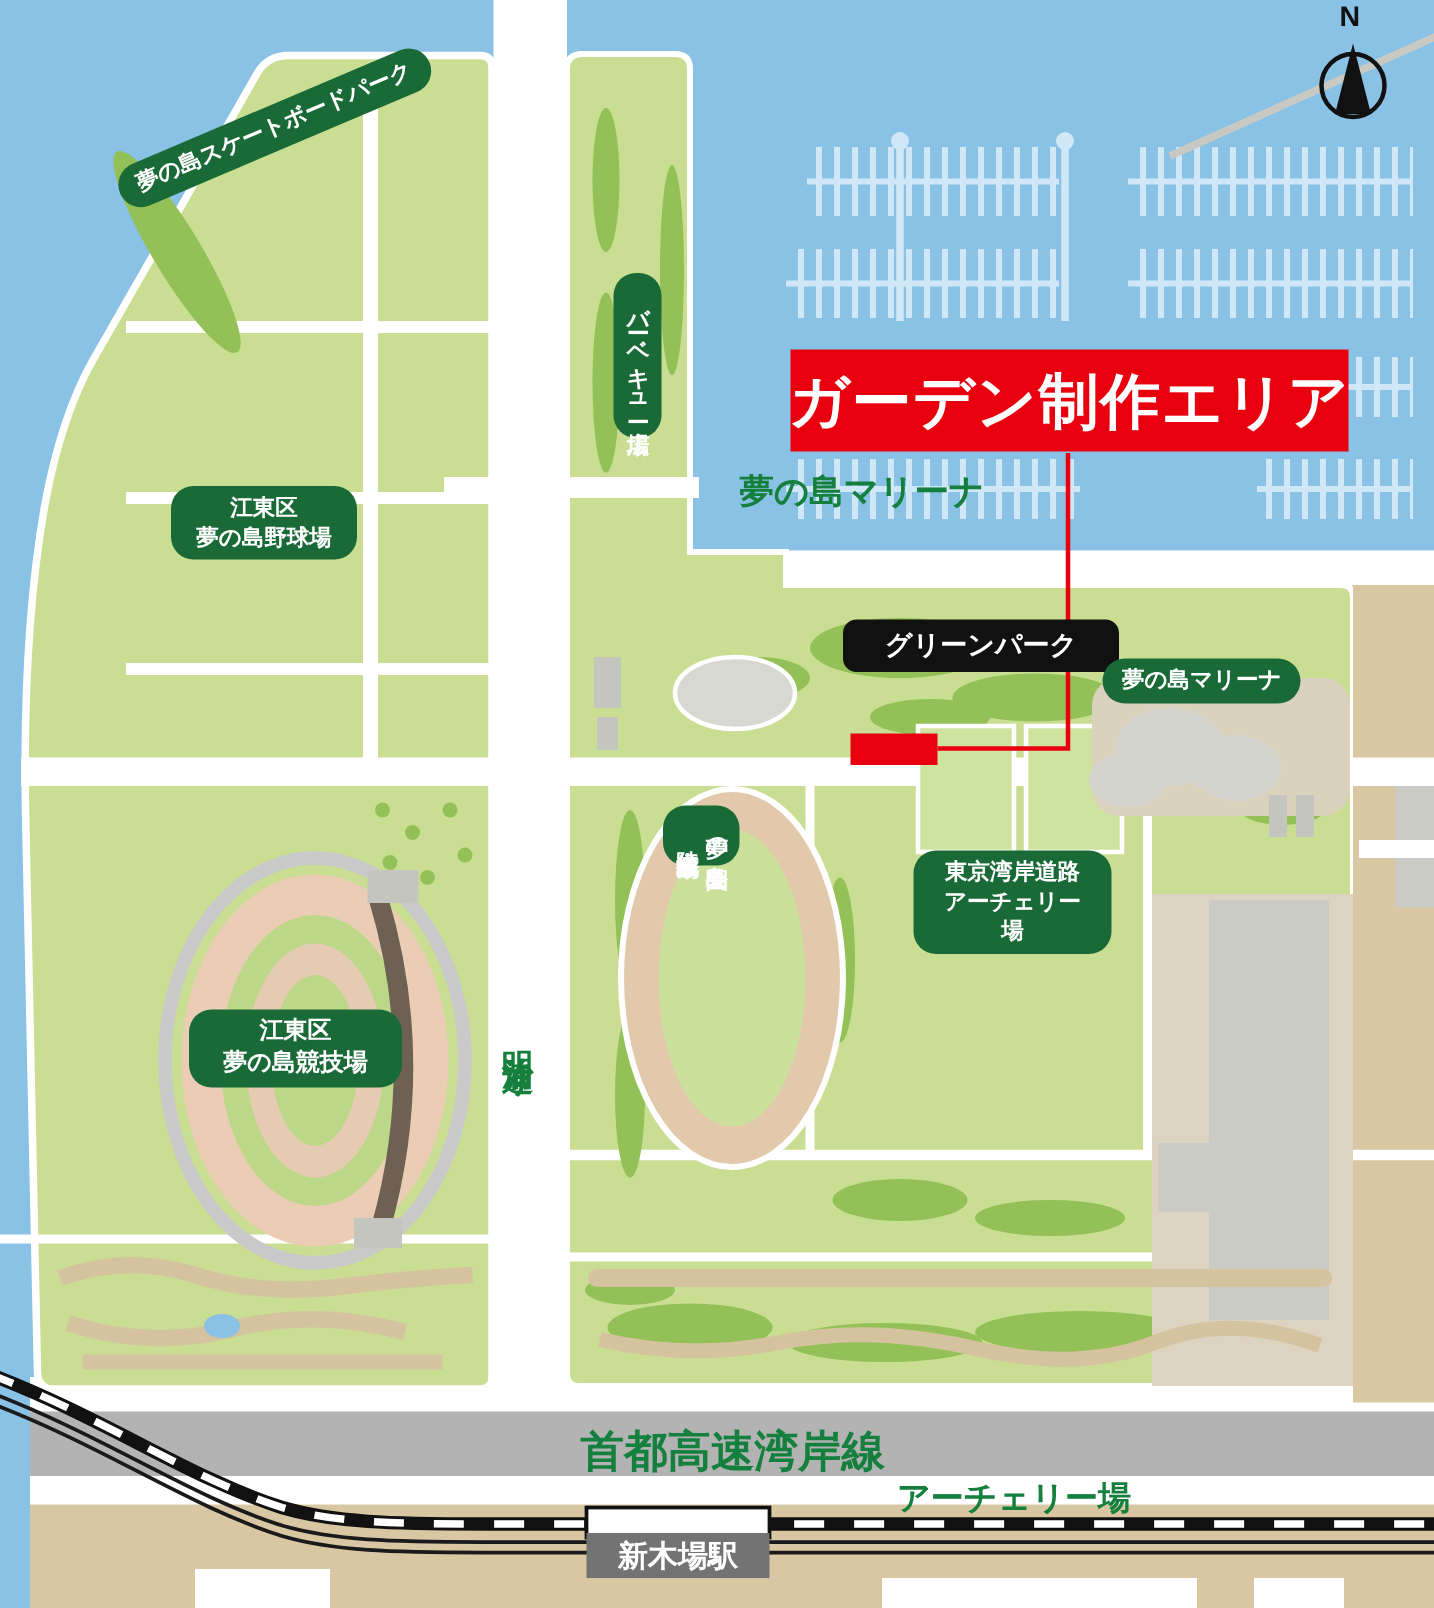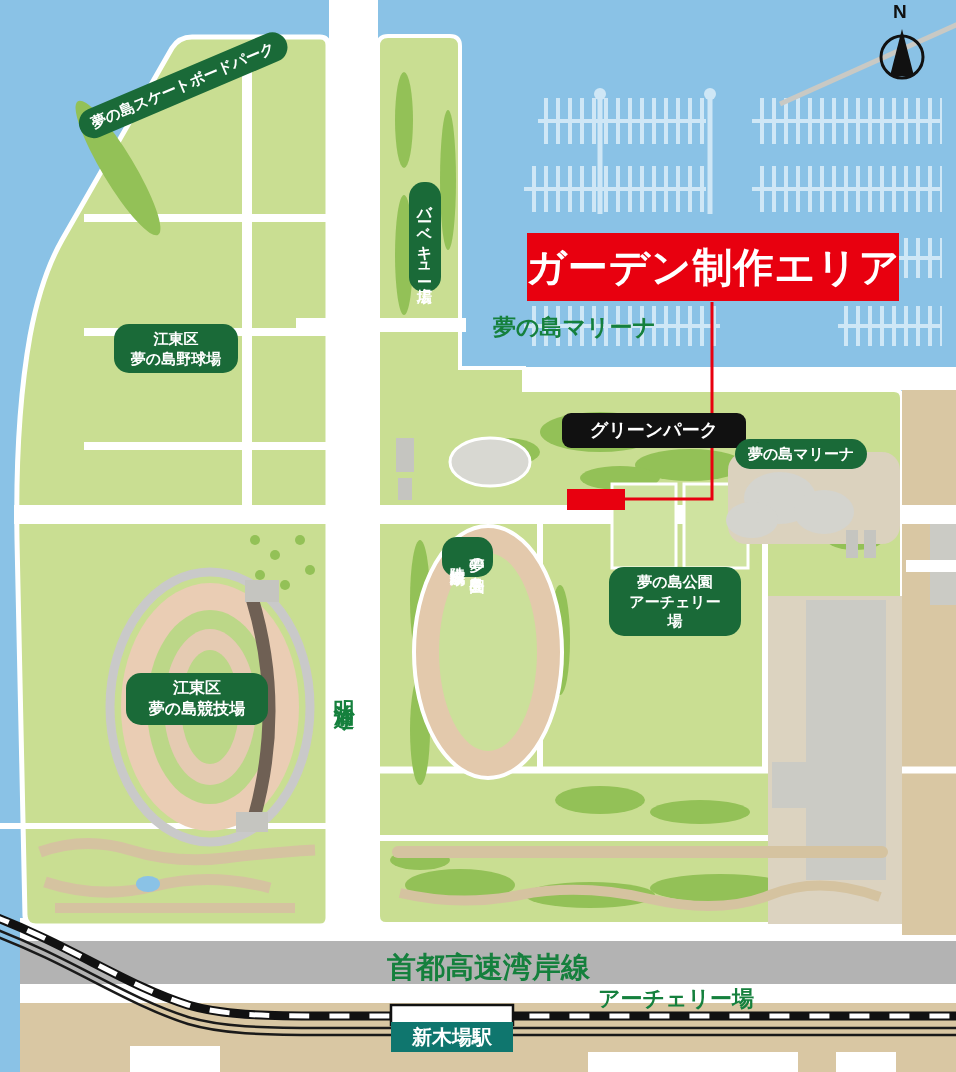--- a/index.html
+++ b/index.html
@@ -22,21 +22,21 @@
   }
   .plain.vert{writing-mode:vertical-rl;letter-spacing:4px;}
   .banner{
     position:absolute;left:527px;top:233px;width:372px;height:68px;
     background:#E8000F;color:#fff;font-weight:bold;font-size:40px;
     display:flex;align-items:center;justify-content:center;letter-spacing:1px;
     white-space:nowrap;
   }
   .station{
     position:absolute;left:391px;top:1022px;width:122px;height:30px;
-    background:#0f766e;color:#fff;font-weight:bold;font-size:20px;
+    background:#737373;color:#fff;font-weight:bold;font-size:20px;
     display:flex;align-items:center;justify-content:center;white-space:nowrap;
   }
   .north-n{position:absolute;left:893px;top:1px;font-size:19px;font-weight:bold;color:#111;}
   .skate{transform-origin:0 50%;transform:rotate(-23deg);white-space:nowrap;}
 </style>
 </head>
 <body>
 
 <div class="stage">
 
@@ -224,21 +224,21 @@
 <div class="plain" style="left:493px;top:312px;font-size:23px;">夢の島マリーナ</div>
 
 
 <div class="lbl black" style="left:562px;top:413px;font-size:18px;padding:6px 28px;">グリーンパーク</div>
 
 <div class="lbl" style="left:735px;top:439px;">夢の島マリーナ</div>
 
 <div class="lbl vert" style="left:442px;top:537px;padding:9px 6px;letter-spacing:1px;">夢の島公園
 陸上競技場</div>
 
-<div class="lbl" style="left:609px;top:567px;width:132px;">夢の島公園
+<div class="lbl" style="left:609px;top:567px;width:132px;">東京湾岸道路
 アーチェリー場</div>
 
 
 <div class="lbl" style="left:126px;top:673px;width:142px;font-size:16px;">江東区
 夢の島競技場</div>
 
 <div class="plain vert" style="left:330px;top:684px;font-size:21px;">明治通り</div>
 
 <div class="plain" style="left:387px;top:948px;font-size:29px;">首都高速湾岸線</div>
 

